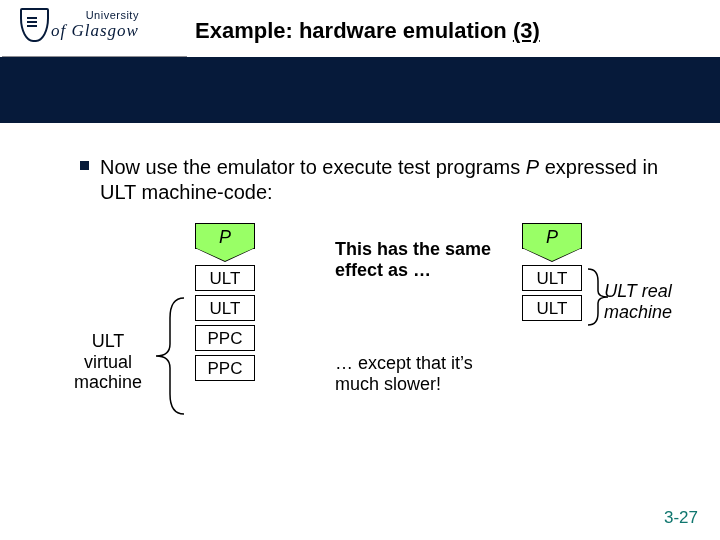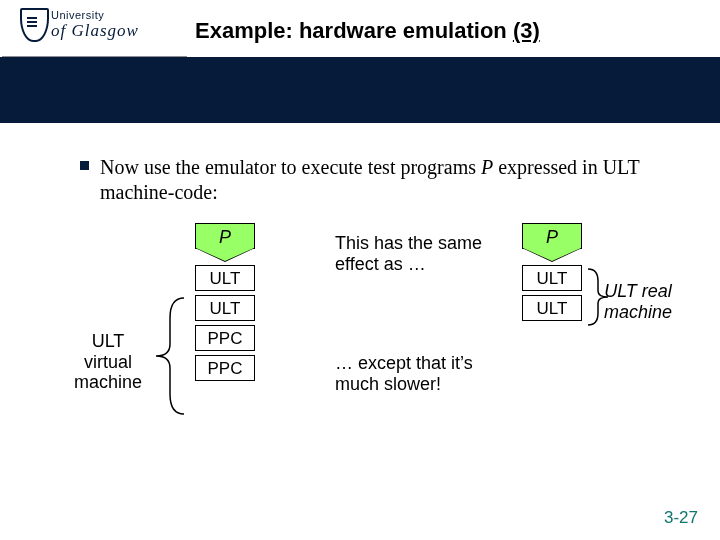--- a/index.html
+++ b/index.html
@@ -12,20 +12,21 @@
     overflow: hidden;
     position: relative;
   }
 
   
   .title-bar {
     position: relative;
     width: 720px;
     height: 62px;
     color: #000;
+    text-align: right;
   }
   .logo {
     position: absolute;
     left: 20px;
     top: 8px;
     width: 120px;
     height: 42px;
   }
   .logo-shield {
     position: absolute;
@@ -87,21 +88,20 @@
     font-size: 20px;
     line-height: 1.25;
     color: #000;
   }
 
   .bullet {
     position: absolute;
     left: 100px;
     top: 32px;
     width: 560px;
-    font-family: Liberation Serif, serif;
   }
   .bullet-mark {
     position: absolute;
     left: -20px; top: 6px;
     width: 9px; height: 9px;
     background: #061a3a;
   }
   .bullet-text { font-style: italic; }
   .bullet-text .roman { font-style: normal; }
 
@@ -177,21 +177,21 @@
     margin-top: -1px;
   }
   .box + .box { margin-top: 4px; }
   .stack .pbox + .box { margin-top: 3px; }
 
   .note {
     position: absolute;
     font-size: 18px;
     line-height: 1.18;
   }
-  #note-top   { left: 335px; top: 10px;  width: 160px; }
+  #note-top   { left: 335px; top: 16px;  width: 160px; font-weight: bold; }
   #note-bot   { left: 335px; top: 130px; width: 160px; }
 
   .page-num {
     position: absolute;
     right: 22px;
     bottom: 12px;
     font-size: 17px;
     color: #0f766e;
   }
 </style>

